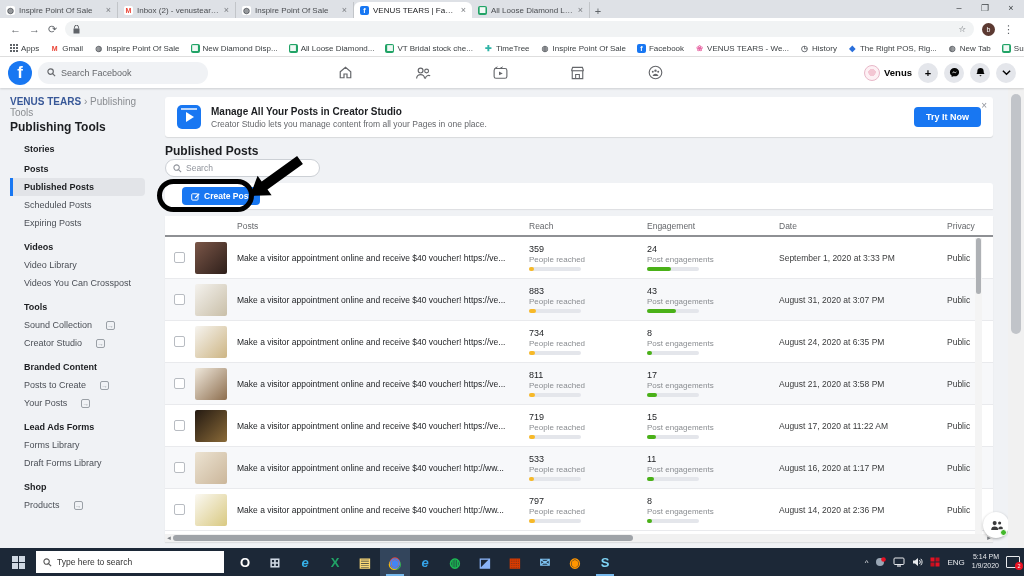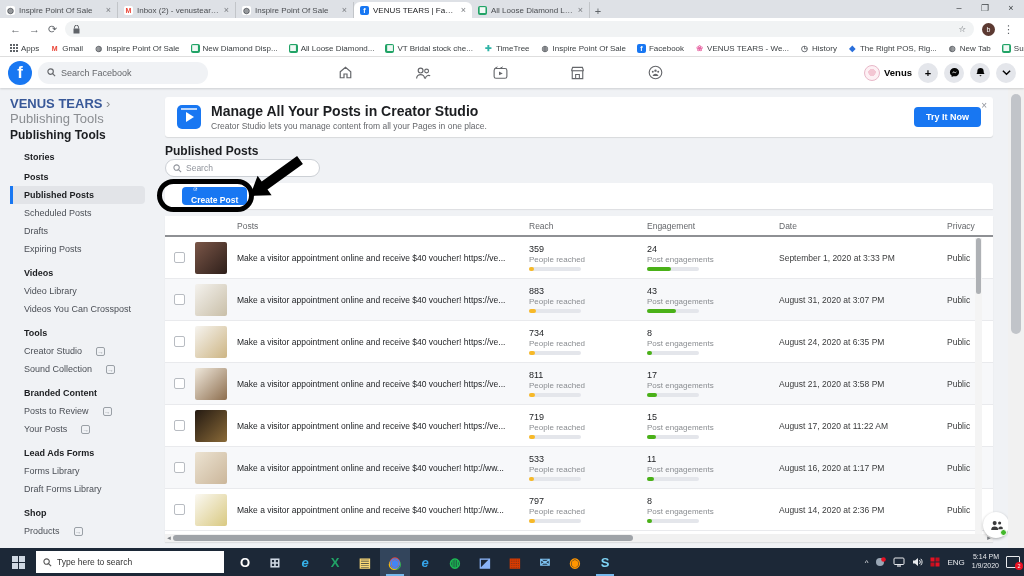--- a/index.html
+++ b/index.html
@@ -36,44 +36,44 @@
   .fbnav .navicon { width:50px; height:28px; display:flex; align-items:center; justify-content:center; color:#65676b; }
   .fbright { margin-left:auto; display:flex; align-items:center; gap:6px; }
   .profilechip { display:flex; align-items:center; gap:4px; font-size:9.5px; font-weight:bold; color:#050505; }
   .profilechip .pav { width:16px; height:16px; border-radius:50%; background:radial-gradient(circle at 50% 45%, #f3c6d3 0 35%, #fdf0f4 36% 100%); border:1px solid #e8b7c8; }
   .circlebtn { width:20px; height:20px; border-radius:50%; background:#e4e6eb; color:#050505; display:flex; align-items:center; justify-content:center; font-size:11px; font-weight:bold; }
 
   
   .content { position:absolute; left:0; top:88px; width:1024px; height:460px; background:#f0f2f5; overflow:hidden; }
 
   .sidebar { position:absolute; left:0; top:0; width:155px; height:460px; padding:8px 0 0 10px; }
-  .crumb { font-size:13px; color:#8a8d91; }
+  .crumb { font-size:10px; color:#8a8d91; }
   .crumb b { color:#385898; }
   .sidetitle { font-size:12px; font-weight:bold; color:#1c1e21; margin:2px 0 10px; }
   .sechead { font-size:9px; font-weight:bold; color:#1c1e21; margin:10px 0 4px 14px; }
   .sideitem { position:relative; display:flex; align-items:center; font-size:9px; color:#4b4f56; padding:4px 6px 4px 14px; border-radius:0 4px 4px 0; margin-right:10px; }
   .sideitem.active { background:#e2e4e8; font-weight:bold; color:#1c1e21; }
   .sideitem.active::before { content:""; position:absolute; left:0; top:0; bottom:0; width:3px; background:#1877f2; }
   .extlink { margin-left:14px; width:9px; height:9px; border:1px solid #9aa0a6; border-radius:2px; color:#9aa0a6; font-size:6.5px; line-height:8px; text-align:center; }
 
   .main { position:absolute; left:155px; top:0; width:850px; height:460px; }
   .banner { position:absolute; left:10px; top:9px; width:828px; height:40px; background:#fff; border-radius:3px; box-shadow:0 1px 1px rgba(0,0,0,.1); display:flex; align-items:center; padding:0 12px; gap:10px; }
   .cs-icon { width:24px; height:24px; border-radius:5px; background:#1877f2; position:relative; flex:none; }
   .cs-icon::after { content:""; position:absolute; left:9px; top:7px; border-left:8px solid #fff; border-top:5px solid transparent; border-bottom:5px solid transparent; }
   .cs-icon::before { content:""; position:absolute; left:4px; top:3px; width:16px; height:2px; background:rgba(255,255,255,.7); }
-  .banner-title { font-size:14px; font-weight:bold; color:#1c1e21; }
+  .banner-title { font-size:10px; font-weight:bold; color:#1c1e21; }
   .banner-sub { font-size:8.5px; color:#65676b; margin-top:2px; }
   .trybtn { margin-left:auto; background:#1877f2; color:#fff; font-size:9px; font-weight:bold; padding:5px 12px; border-radius:4px; }
   .banner-close { position:absolute; right:6px; top:3px; color:#90949c; font-size:10px; }
 
   .pp-heading { position:absolute; left:10px; top:56px; font-size:12px; font-weight:bold; color:#1c1e21; }
   .pp-search { position:absolute; left:10px; top:71px; width:155px; height:18px; background:#fff; border:1px solid #ccd0d5; border-radius:12px; display:flex; align-items:center; gap:4px; padding:0 7px; font-size:8.5px; color:#90949c; }
 
   .createbar { position:absolute; left:10px; top:95px; width:828px; height:26px; background:#fff; border-radius:3px 3px 0 0; box-shadow:0 1px 1px rgba(0,0,0,.08); }
-  .createbtn { position:absolute; left:17px; top:4px; height:18px; background:#1877f2; color:#fff; font-size:8.5px; font-weight:bold; border-radius:4px; display:flex; gap:4px; padding:0 9px;flex-direction:column; }
+  .createbtn { position:absolute; left:17px; top:4px; height:18px; background:#1877f2; color:#fff; font-size:8.5px; font-weight:bold; border-radius:4px; display:flex; align-items:center; gap:4px; padding:0 9px; }
   .ann-oval { position:absolute; left:2px; top:91px; width:97px; height:33px; border:5px solid #000; border-radius:18px; z-index:9; }
   .ann-arrow { position:absolute; left:0; top:0; z-index:9; pointer-events:none; }
 
   .tablecard { position:absolute; left:10px; top:128px; width:828px; height:326px; background:#fff; box-shadow:0 1px 1px rgba(0,0,0,.08); }
   .thead { display:grid; grid-template-columns:30px 42px 292px 118px 132px 168px 46px; align-items:center; height:21px; border-bottom:2px solid #8e9094; font-size:8.5px; color:#65676b; }
   .trow { display:grid; grid-template-columns:30px 42px 292px 118px 132px 168px 46px; align-items:center; height:42px; border-bottom:1px solid #e9eaed; font-size:8.5px; }
   .trow.alt { background:#f7f8fa; }
   .cb { width:11px; height:11px; border:1px solid #b8bcc2; border-radius:2px; background:#fff; margin-left:9px; }
   .thumb { width:32px; height:32px; border-radius:2px; }
   .ptext { color:#1c1e21; font-size:8.5px; white-space:nowrap; overflow:hidden; padding-right:8px; }
@@ -317,44 +317,41 @@
       <div id="sidesections">
           <div class="sechead">Stories</div>
           <div class="sechead">Posts</div>
           <div class="sideitem active">
             <span>Published Posts</span>
           </div>
           <div class="sideitem">
             <span>Scheduled Posts</span>
           </div>
           <div class="sideitem">
-            <span>Drafts</span>
-          </div>
-          <div class="sideitem">
             <span>Expiring Posts</span>
           </div>
           <div class="sechead">Videos</div>
           <div class="sideitem">
             <span>Video Library</span>
           </div>
           <div class="sideitem">
             <span>Videos You Can Crosspost</span>
           </div>
           <div class="sechead">Tools</div>
+          <div class="sideitem">
+            <span>Sound Collection</span>
+            <span class="extlink">→</span>
+          </div>
           <div class="sideitem">
             <span>Creator Studio</span>
             <span class="extlink">→</span>
           </div>
-          <div class="sideitem">
-            <span>Sound Collection</span>
-            <span class="extlink">→</span>
-          </div>
           <div class="sechead">Branded Content</div>
           <div class="sideitem">
-            <span>Posts to Review</span>
+            <span>Posts to Create</span>
             <span class="extlink">→</span>
           </div>
           <div class="sideitem">
             <span>Your Posts</span>
             <span class="extlink">→</span>
           </div>
           <div class="sechead">Lead Ads Forms</div>
           <div class="sideitem">
             <span>Forms Library</span>
           </div>

